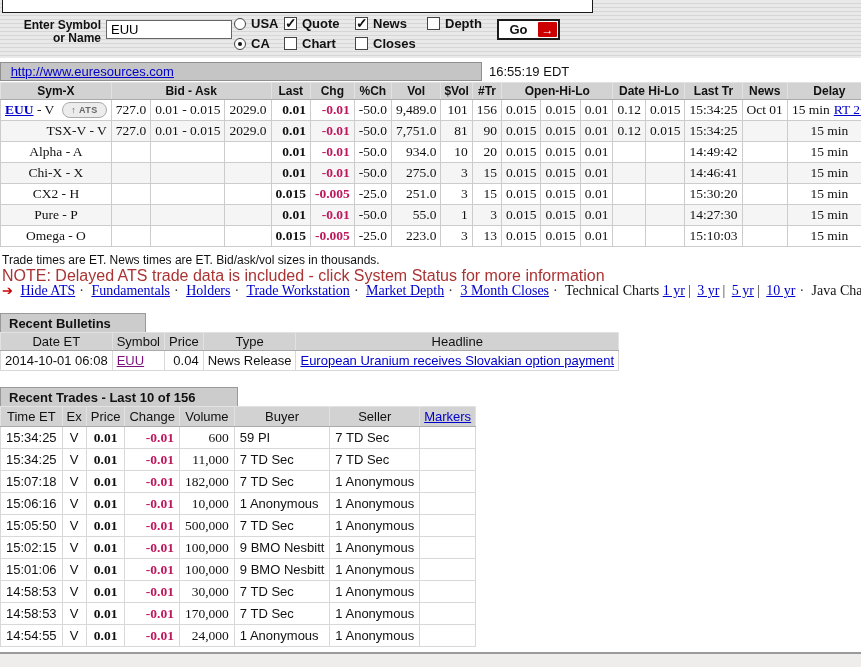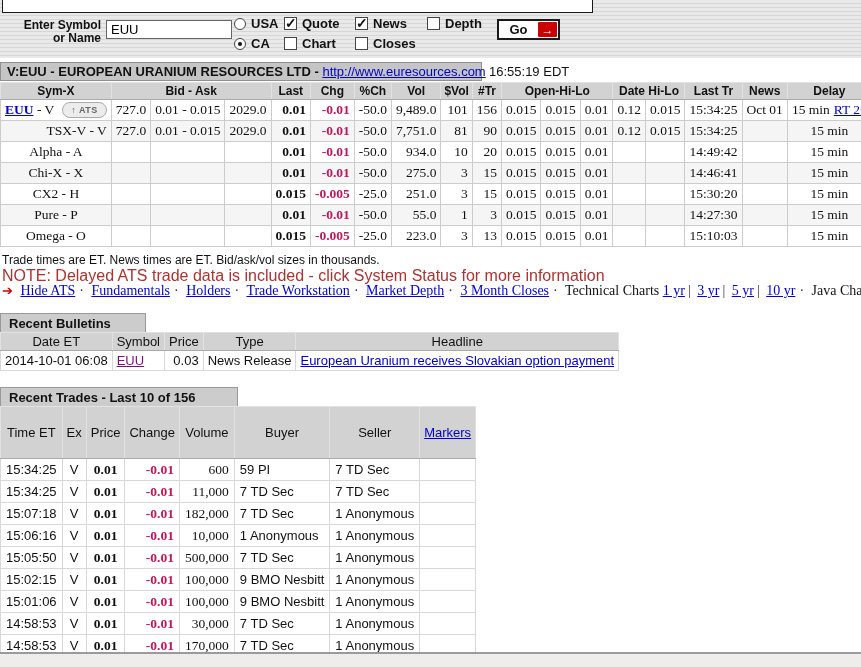--- a/index.html
+++ b/index.html
@@ -85,21 +85,21 @@
   .bt { position:absolute; left:0; top:332px; width:597px; border-collapse:collapse;
     font-size:13px; border:1px solid #aaa; }
   .bt th { background:#d2d2d2; font-weight:normal; font-size:13px; border:1px solid #e2e2e2;
     border-bottom:1px solid #aaa; padding:1px 4px; height:17px; text-align:center; }
   .bt td { background:#fff; border:1px solid #d8d8d8; padding:1px 4px; height:20px; white-space:nowrap; }
 
   
   .tt { position:absolute; left:0; top:406px; width:443px; border-collapse:collapse;
     font-size:13px; border:1px solid #aaa; }
   .tt th { background:#d2d2d2; font-weight:normal; font-size:13px; border:1px solid #e2e2e2;
-    border-bottom:1px solid #aaa; padding:18px 4px; height:18px; text-align:center; white-space:nowrap; }
+    border-bottom:1px solid #aaa; padding:2px 4px; height:18px; text-align:center; white-space:nowrap; }
   .tt td { background:#fff; border:1px solid #d8d8d8; padding:1px 5px; height:22px; white-space:nowrap; }
   .tt td.serif, .qt td { font-family:"Liberation Serif","DejaVu Serif",serif; }
   .tt td.serif { font-size:13.5px; }
 
   
   .bottom-band { position:absolute; left:0; top:652px; width:861px; height:15px;
     background:#efecec; border-top:2px solid #9a9a9a; }
 </style>
 </head>
 <body>
@@ -144,21 +144,21 @@
     <span class="cb"></span>
     <span>Depth</span>
   </div>
 
   <div class="go-btn">
     <span class="go-text">Go</span>
     <span class="go-arrow">→</span>
   </div>
 
   <div class="titlebar">
-    <span>V:EUU - EUROPEAN URANIUM RESOURCES LTD -</span>&nbsp;
+    &nbsp;
     <a href="#">http://www.euresources.com</a>
   </div>
   <div class="quote-time">16:55:19 EDT</div>
 
   <table class="qt">
     <colgroup>
       <col style="width:100px">
         <col style="width:36px">
         <col style="width:80px">
         <col style="width:38px">
@@ -374,21 +374,21 @@
         <th>Symbol</th>
         <th>Price</th>
         <th>Type</th>
         <th>Headline</th>
       </tr>
     </thead>
     <tbody>
       <tr>
         <td class="l">2014-10-01 06:08</td>
         <td class="l"><a href="#" class="visited">EUU</a></td>
-        <td class="r">0.03</td>
+        <td class="r">0.04</td>
         <td class="l">News Release</td>
         <td class="l"><a href="#">European Uranium receives Slovakian option payment</a></td>
       </tr>
     </tbody>
   </table>
 
   <div class="section-tab tab-trades">Recent Trades - Last 10 of 156</div>
   <table class="tt">
     <colgroup>
       <col style="width:57px">

